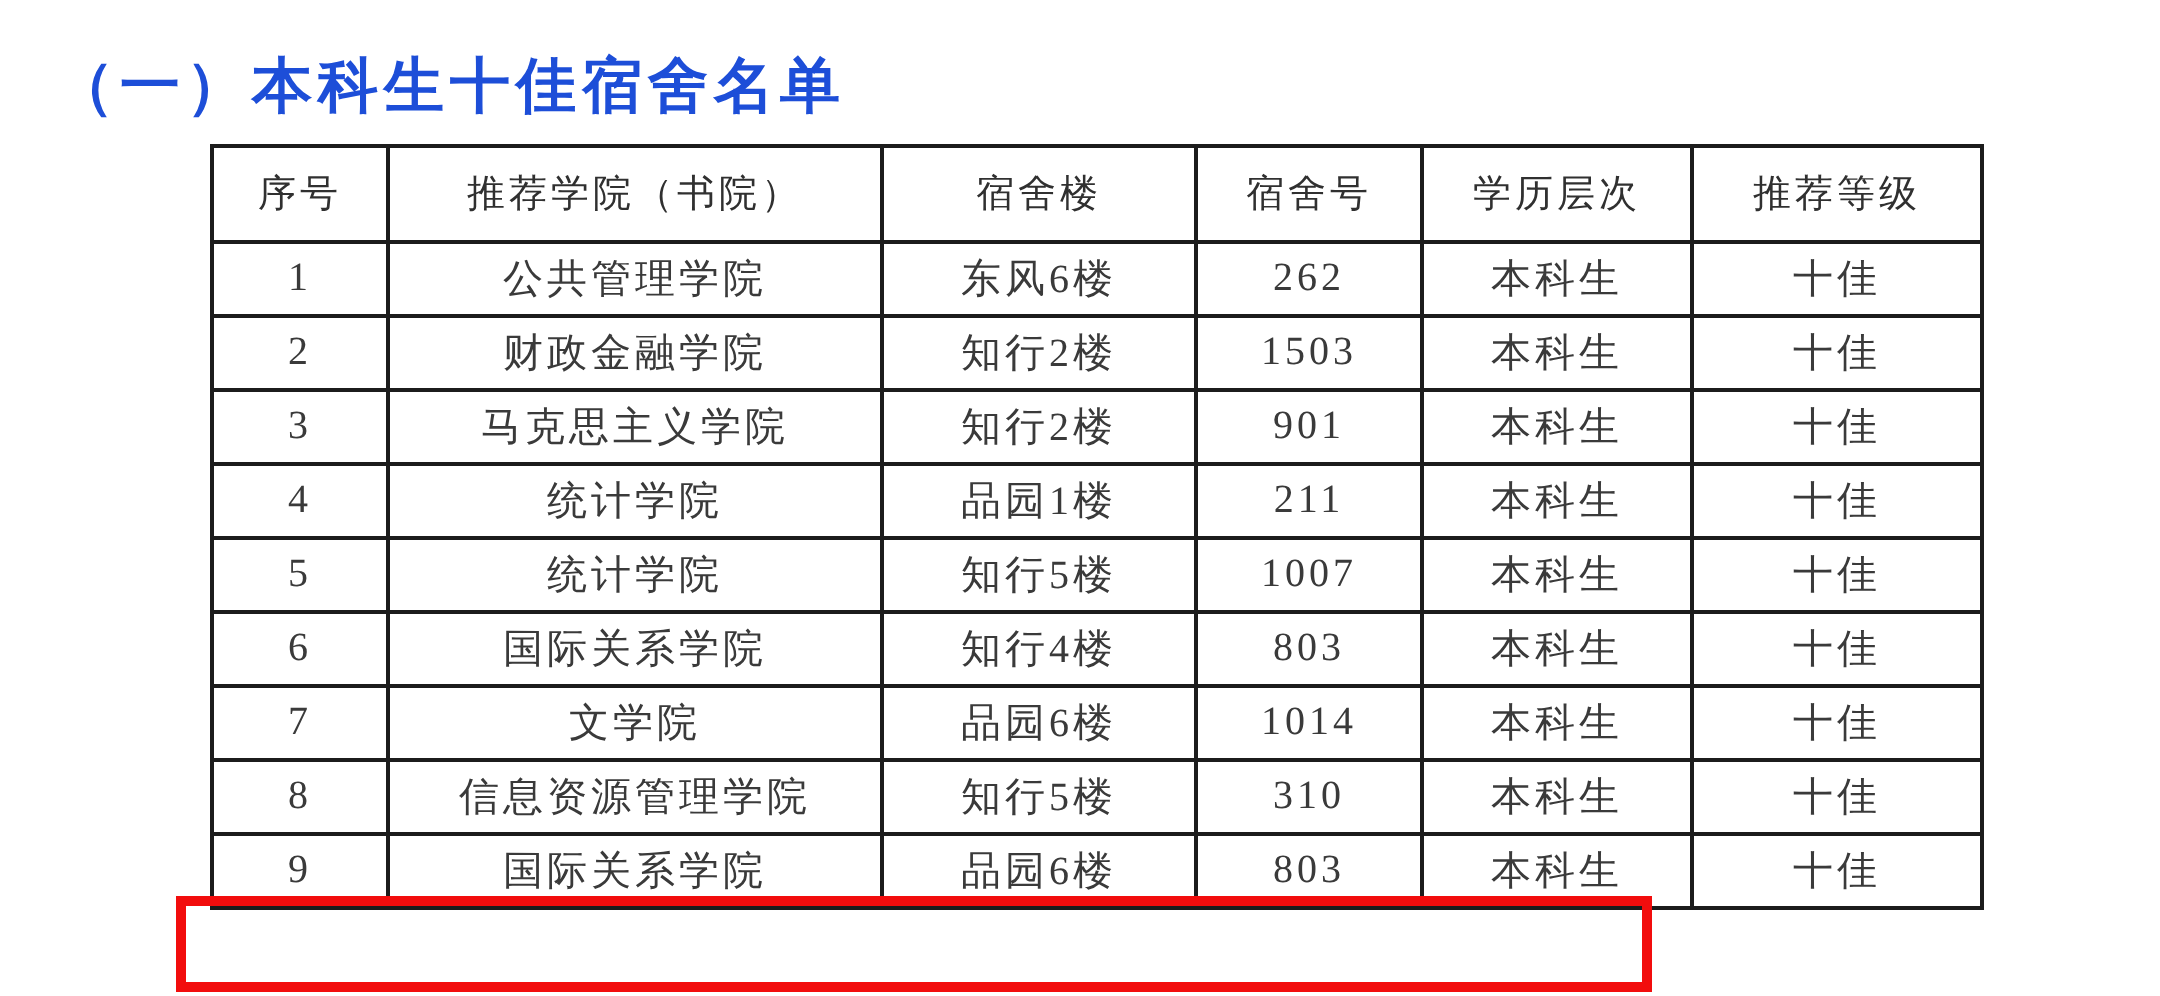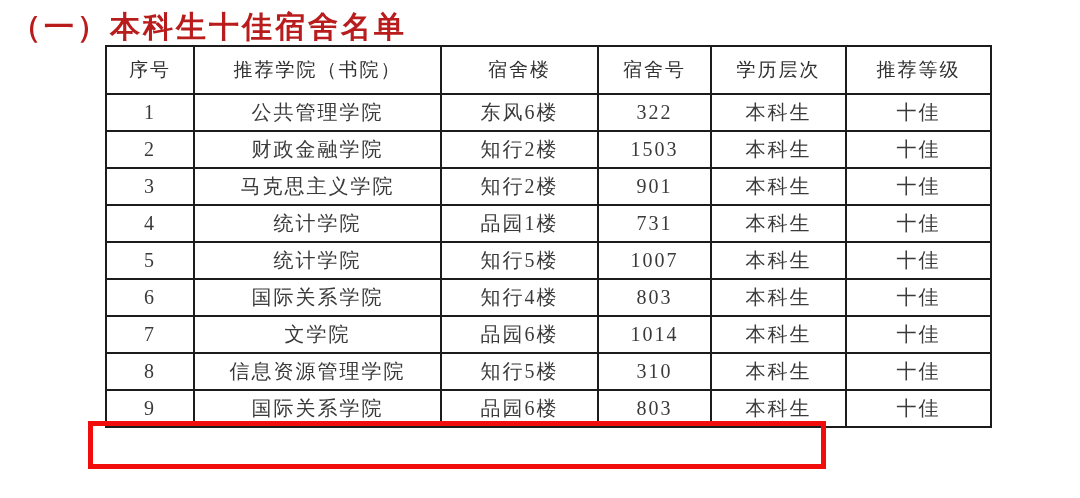--- a/index.html
+++ b/index.html
@@ -12,31 +12,31 @@
     width: 1080px;
     height: 498px;
     background: #ffffff;
     overflow: hidden;
     font-family: "Liberation Serif", "DejaVu Serif", serif;
   }
   .title {
     position: absolute;
     left: 10px;
     top: 6px;
-    margin: 1px;
+    margin: 17px;
     font-size: 30px;
     font-weight: bold;
-    color: #b91c1c;
+    color: #1d4ed8;
     letter-spacing: 3px;
     white-space: nowrap;
   }
   .table-wrap {
     position: absolute;
     left: 105px;
-    top: 45px;
+    top: 72px;
     width: 704px;
   }
   table.dorm {
     border-collapse: collapse;
     table-layout: fixed;
     width: 885px;
   }
   table.dorm th,
   table.dorm td {
     border: 2px solid #1c1c1c;
@@ -98,21 +98,21 @@
           <th>宿舍号</th>
           <th>学历层次</th>
           <th>推荐等级</th>
         </tr>
       </thead>
       <tbody>
         <tr>
           <td class="num">1</td>
           <td>公共管理学院</td>
           <td>东风6楼</td>
-          <td class="num">322</td>
+          <td class="num">262</td>
           <td>本科生</td>
           <td>十佳</td>
         </tr>
         <tr>
           <td class="num">2</td>
           <td>财政金融学院</td>
           <td>知行2楼</td>
           <td class="num">1503</td>
           <td>本科生</td>
           <td>十佳</td>
@@ -122,21 +122,21 @@
           <td>马克思主义学院</td>
           <td>知行2楼</td>
           <td class="num">901</td>
           <td>本科生</td>
           <td>十佳</td>
         </tr>
         <tr>
           <td class="num">4</td>
           <td>统计学院</td>
           <td>品园1楼</td>
-          <td class="num">731</td>
+          <td class="num">211</td>
           <td>本科生</td>
           <td>十佳</td>
         </tr>
         <tr>
           <td class="num">5</td>
           <td>统计学院</td>
           <td>知行5楼</td>
           <td class="num">1007</td>
           <td>本科生</td>
           <td>十佳</td>

